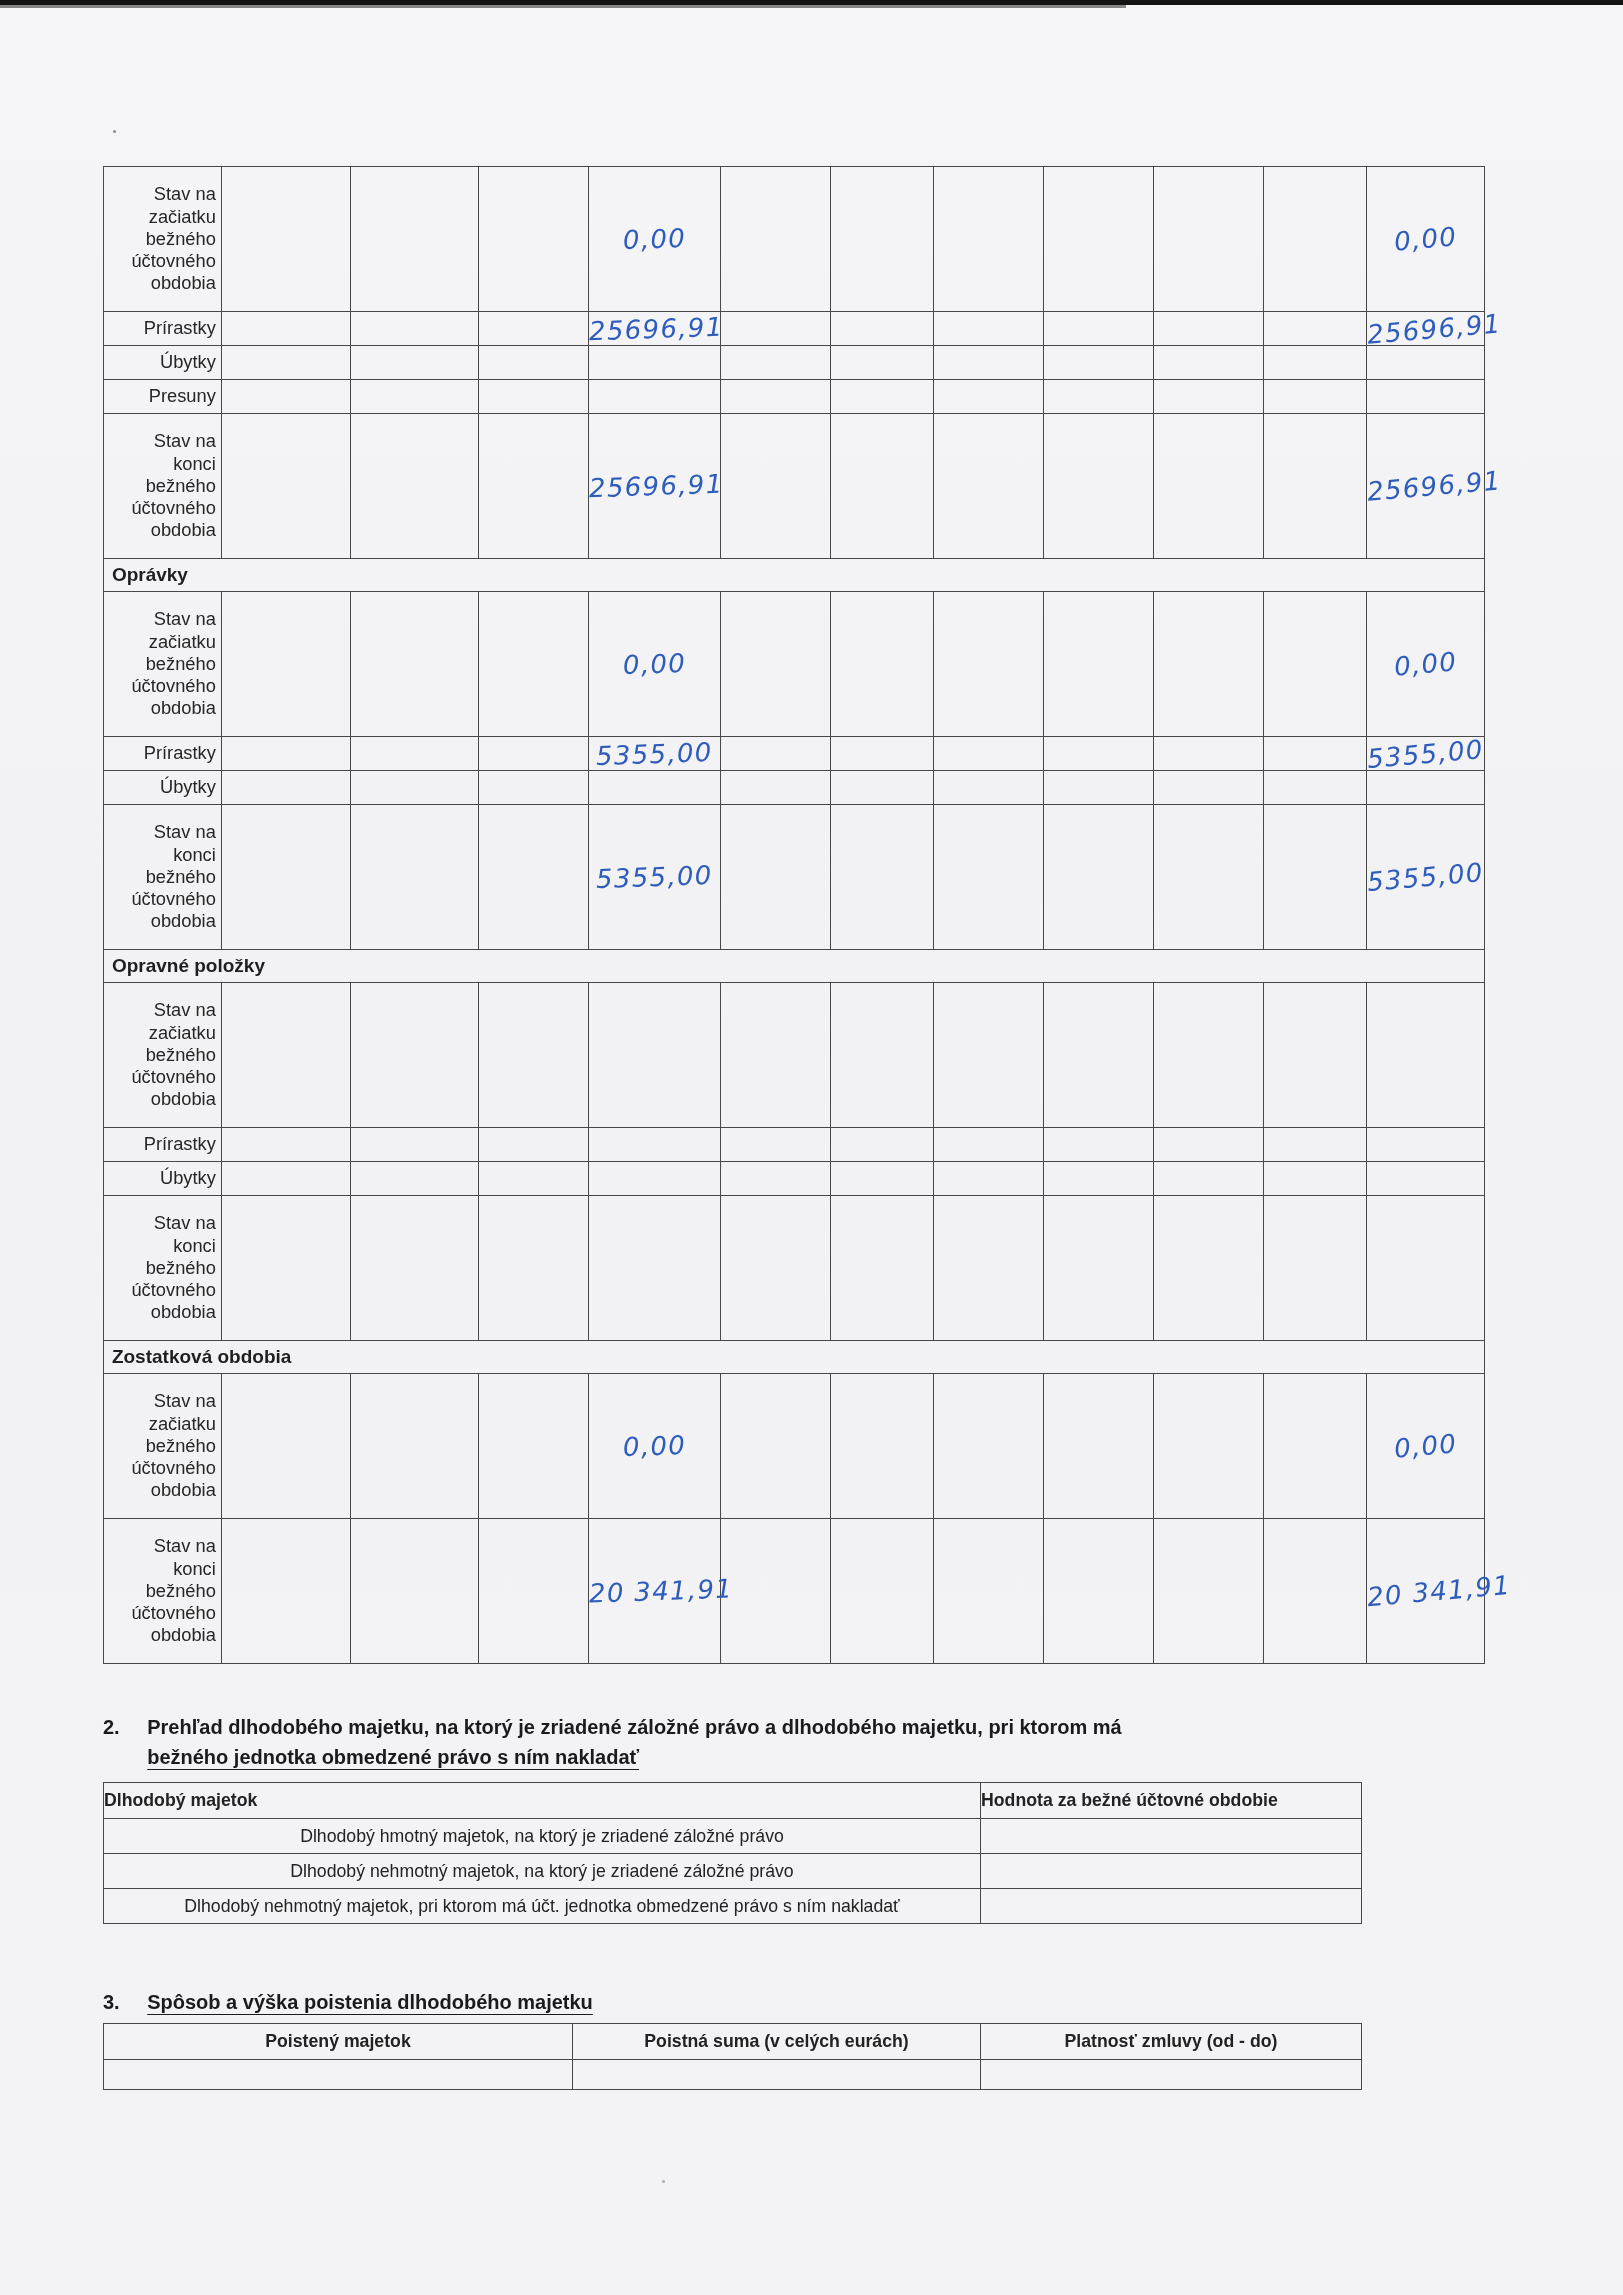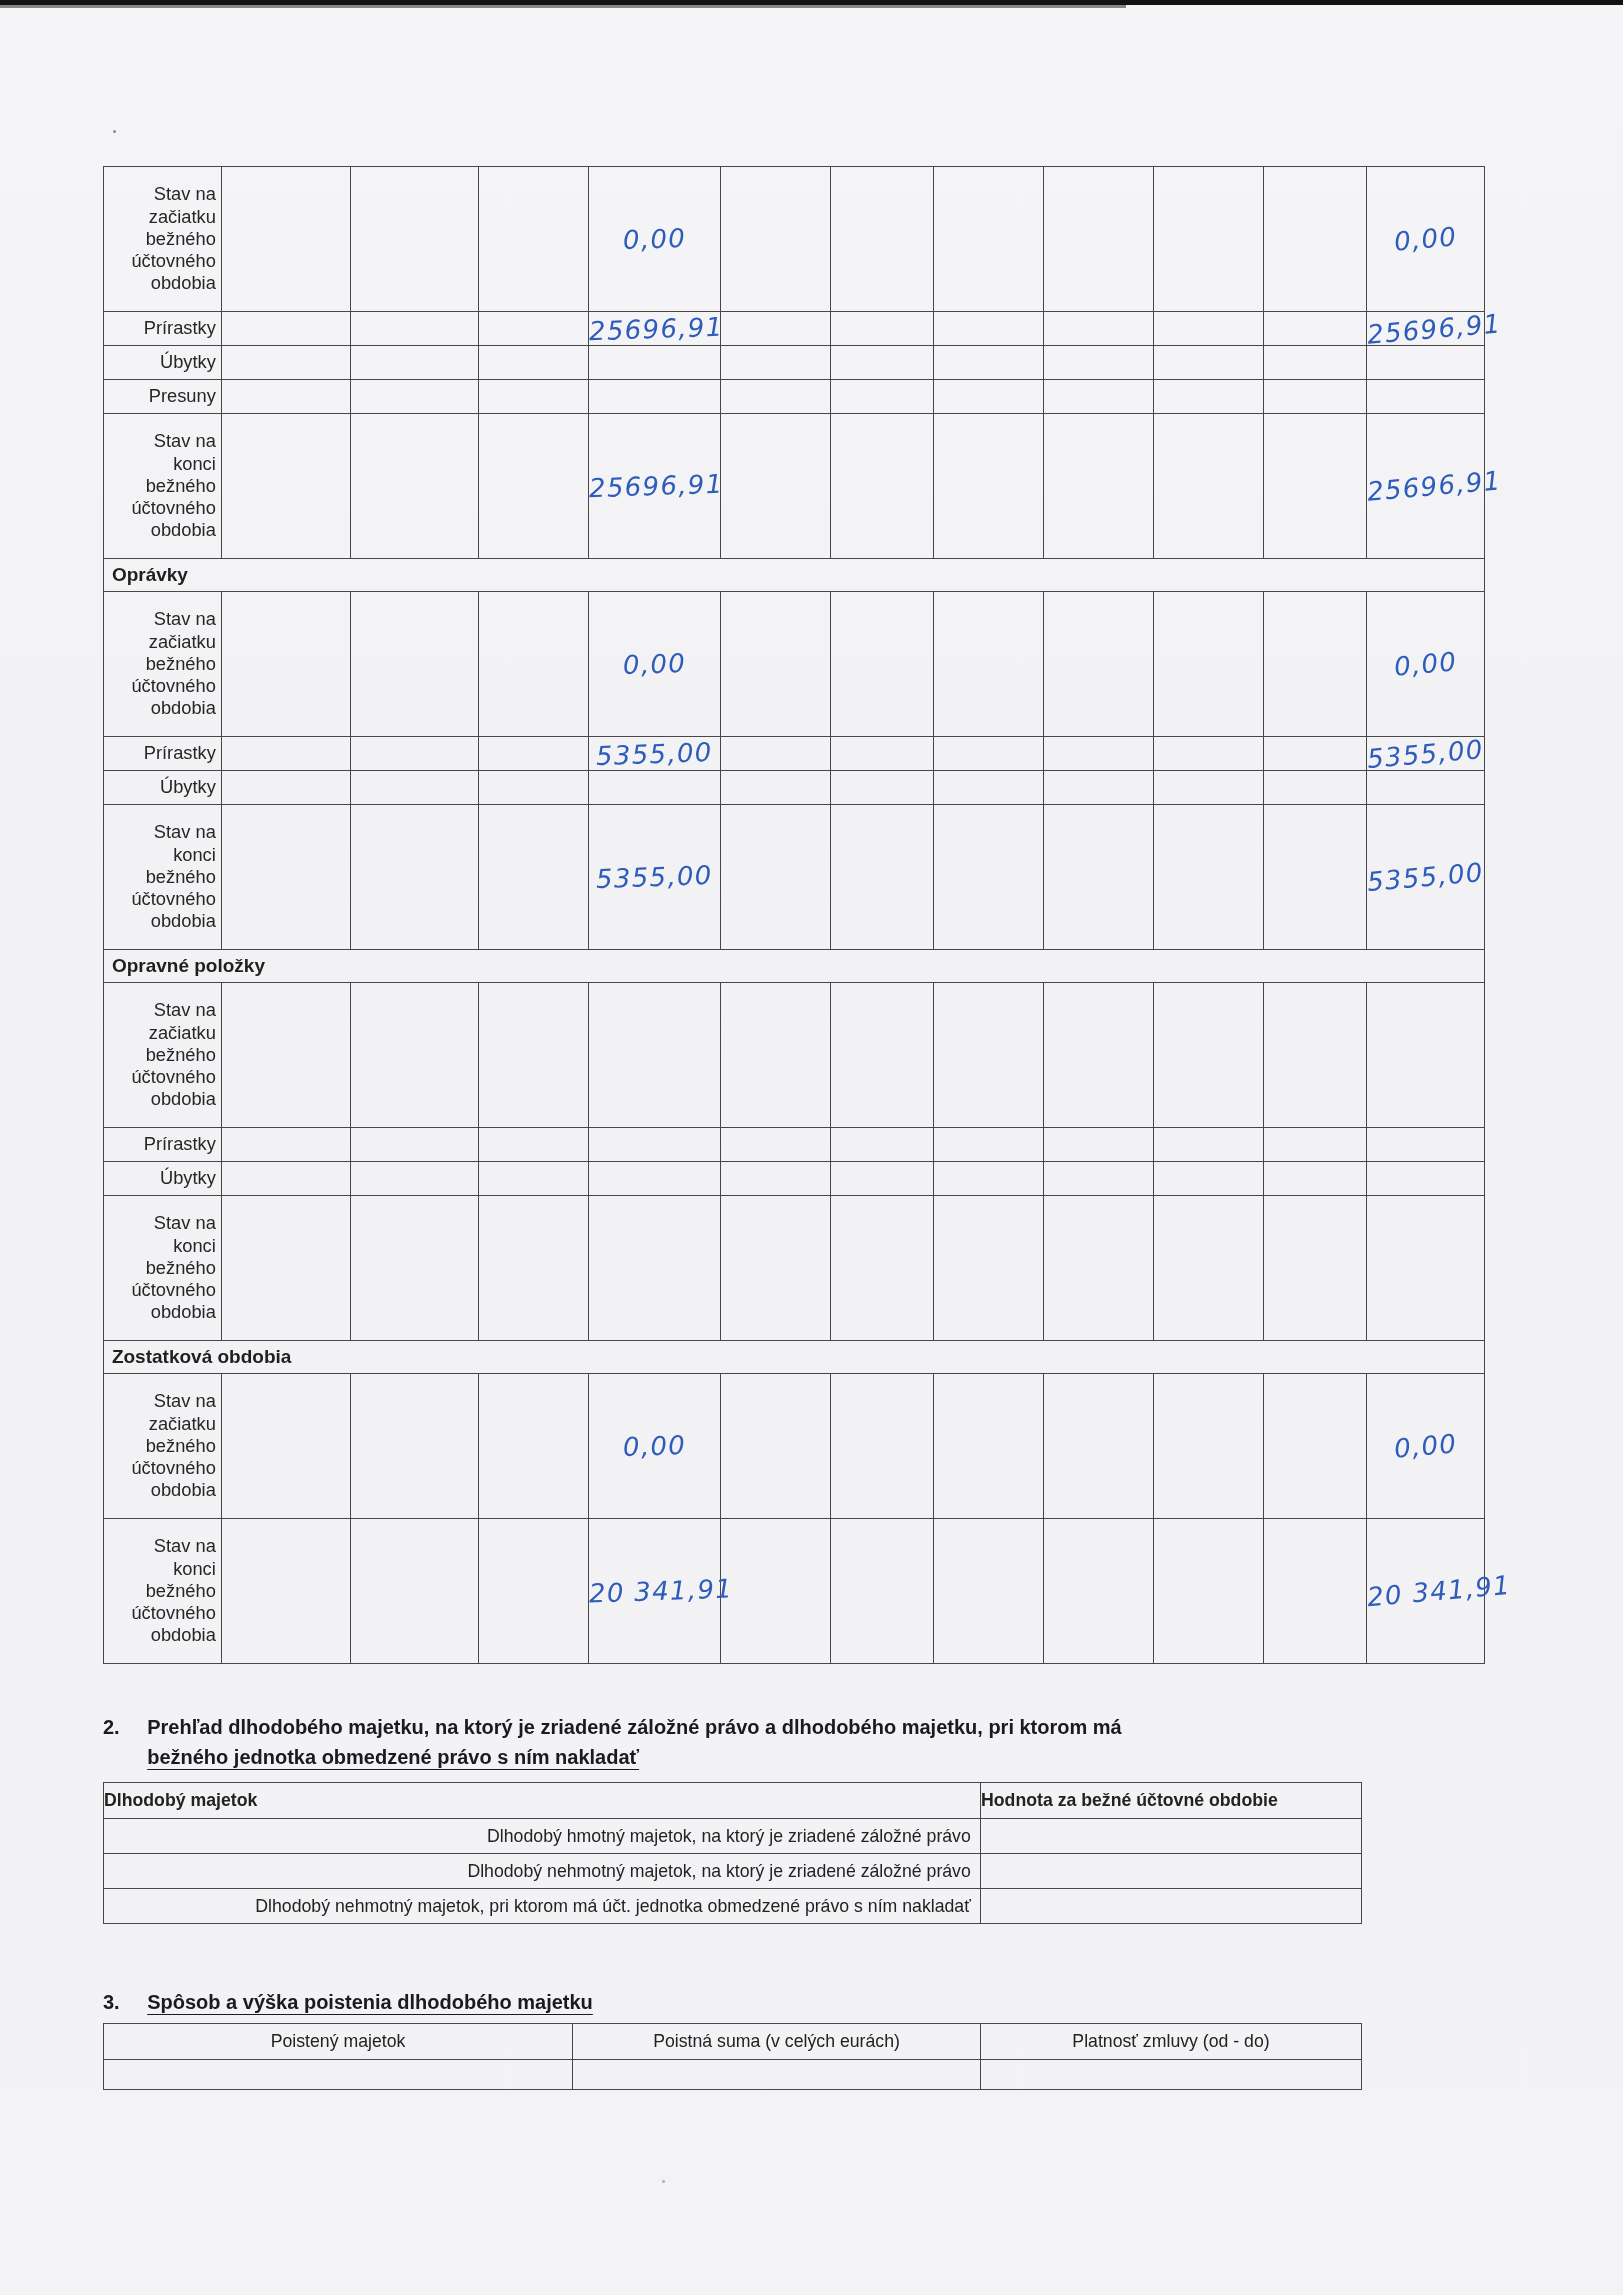--- a/index.html
+++ b/index.html
@@ -56,27 +56,27 @@
     color:#1b1b1d;
   }
   .h2pos { left:103px; top:1712px; width:1309px; }
   .h3pos { left:103px; top:1987px; }
   .ul { text-decoration:underline; text-decoration-thickness:1.3px; text-underline-offset:4.6px; }
 
   
   .t2 { position:absolute; left:103px; top:1782px; width:1258px; }
   .t2 th, .t2 td { border:1.3px solid #474747; font-size:17.7px; color:#222; }
   .t2 th { font-weight:bold; text-align:left; height:36px; }
-  .t2 td.rowlbl { padding:3.9px 9.2px; height:35px; text-align:right; }
+  .t2 td.rowlbl { padding:3.9px 9.2px; height:35px; text-align:center; }
   .t2c1{width:877px;} .t2c2{width:381px;}
 
   
   .t3 { position:absolute; left:103px; top:2023px; width:1258px; }
   .t3 th, .t3 td { border:1.3px solid #474747; font-size:17.7px; color:#222; }
-  .t3 th { font-weight:normal; height:36px; }
+  .t3 th { font-weight:bold; height:36px; }
   .t3 td { height:30px; }
   .t3c1{width:469px;} .t3c2{width:408px;} .t3c3{width:381px;}
 </style>
 </head>
 <body>
 
 <div class="page">
   <div class="scan-edge-top"></div>
   <div class="scan-edge-top2"></div>
   <div class="speck s1"></div>

